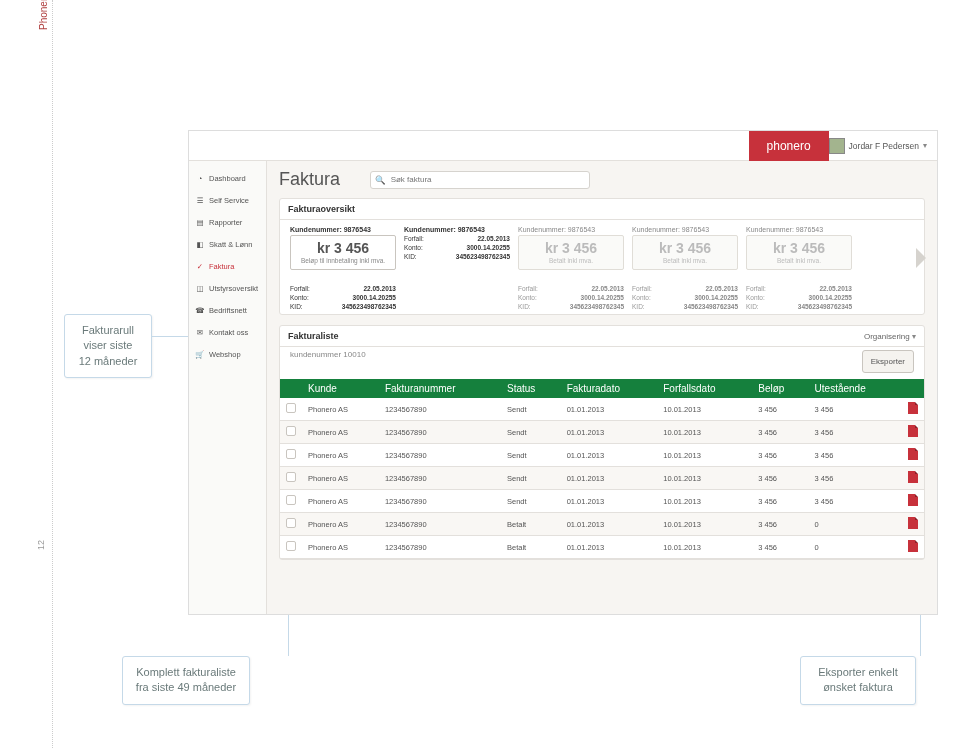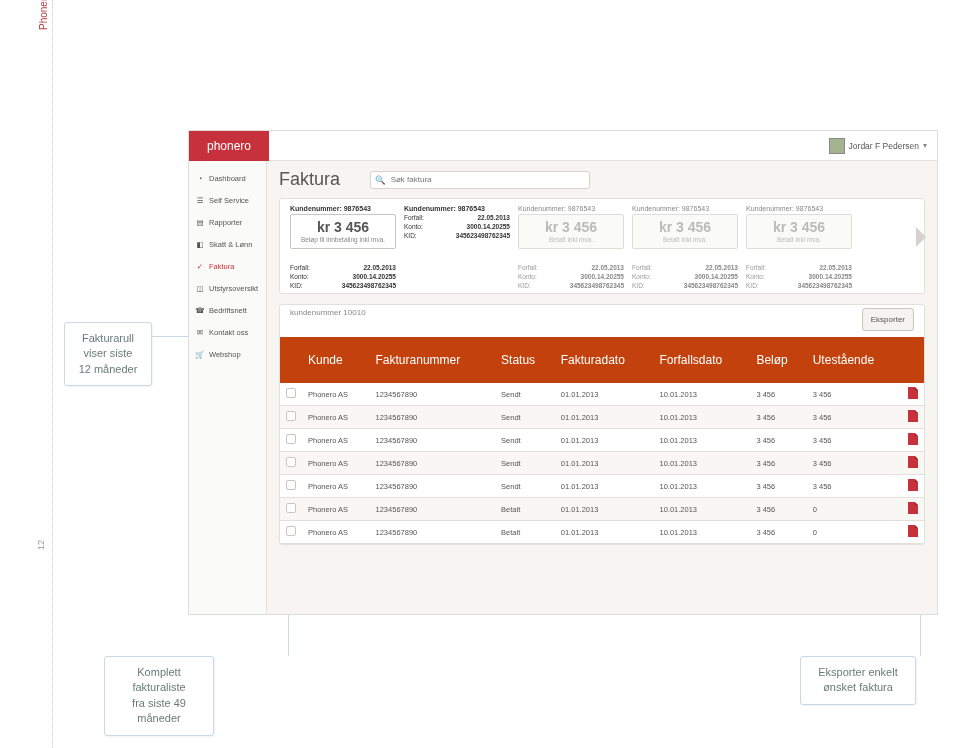--- a/index.html
+++ b/index.html
@@ -52,21 +52,21 @@
     background: #f7f5f2;
     font-size: 8.5px;
     overflow: hidden;
   }
   .topbar {
     height: 30px;
     background: #fff;
     border-bottom: 1px solid #e3e0dc;
     display: flex;
     align-items: center;
-    justify-content: space-between;
+    justify-content: flex-end;
     padding: 0 10px 0 0;
   }
   .logo {
     width: 80px;
     height: 30px;
     background: #c7313b;
     color: #fff;
     display: flex;
     align-items: center;
     justify-content: center;
@@ -216,26 +216,26 @@
     font-size:8px;
     color:#555;
     background:#f5f3ef;
   }
   table.list {
     width:100%;
     border-collapse: collapse;
     font-size:7.5px;
   }
   table.list thead th {
-    background:#c2410c;
+    background:#15803d;
     color:#fff;
     font-weight:normal;
     text-align:left;
-    padding:16px 6px;
-    font-size:12px;
+    padding:4px 6px;
+    font-size:10px;
   }
   table.list tbody td {
     padding:4px 6px;
     border-bottom:1px solid #e3e0dc;
     color:#555;
   }
   table.list tbody tr:nth-child(even) td { background:#f9f7f4; }
   .chk {
     width:10px;height:10px;
     border:1px solid #c9c5bf;
@@ -262,22 +262,22 @@
     background:#fff;
     border:1px solid #c5d9e8;
     border-radius:3px;
     padding:8px 12px;
     font-size:11px;
     color:#6a7a7a;
     text-align:center;
     box-shadow: 1px 1px 2px rgba(0,0,0,0.05);
     line-height:1.4;
   }
-  .callout-1 { left:64px; top:322px; width:88px; }
-  .callout-2 { left:104px; top:656px; width:110px; }
+  .callout-1 { left:64px; top:314px; width:88px; }
+  .callout-2 { left:122px; top:656px; width:128px; }
   .callout-3 { left:800px; top:656px; width:116px; }
   .lead-line {
     position:absolute;
     background:#c5d9e8;
   }
 </style>
 </head>
 <body>
 
 <div class="dotline"></div>
@@ -356,20 +356,23 @@
     <div class="main">
       <div class="page-head">
         <div class="page-title">Faktura</div>
         <div class="search">
           <span>🔍</span>
           <input placeholder="Søk faktura" style="">
         </div>
       </div>
 
       <div class="panel">
+        <div class="panel-head">
+            <span>Fakturaoversikt</span>
+          </div>
         <div class="cards" id="cards">
           <div class="card active">
               <div class="top">Kundenummer: 9876543</div>
               <div class="box">
                 <div class="amount">kr 3 456</div>
                 <div class="subtext">Beløp til innbetaling inkl mva.</div>
               </div>
               <div class="kv">
                 <span>Forfall:</span>
                 <span>22.05.2013</span>
@@ -453,20 +456,26 @@
               <div class="kv">
                 <span>KID:</span>
                 <span>345623498762345</span>
               </div>
             </div>
             <div class="arrow-right"></div>
         </div>
       </div>
 
       <div class="panel">
+        <div class="panel-head">
+          <span>Fakturaliste</span>
+          <span class="right">
+            <span class="org"><span>Organisering</span> <span class="chev">▾</span></span>
+          </span>
+        </div>
         <div class="sub-line">
           <span>kundenummer 10010</span>
           <span class="export-btn">Eksporter</span>
         </div>
         <table class="list">
           <thead>
             <tr>
               <th style="width:18px;"></th>
               <th>Kunde</th>
               <th>Fakturanummer</th>

